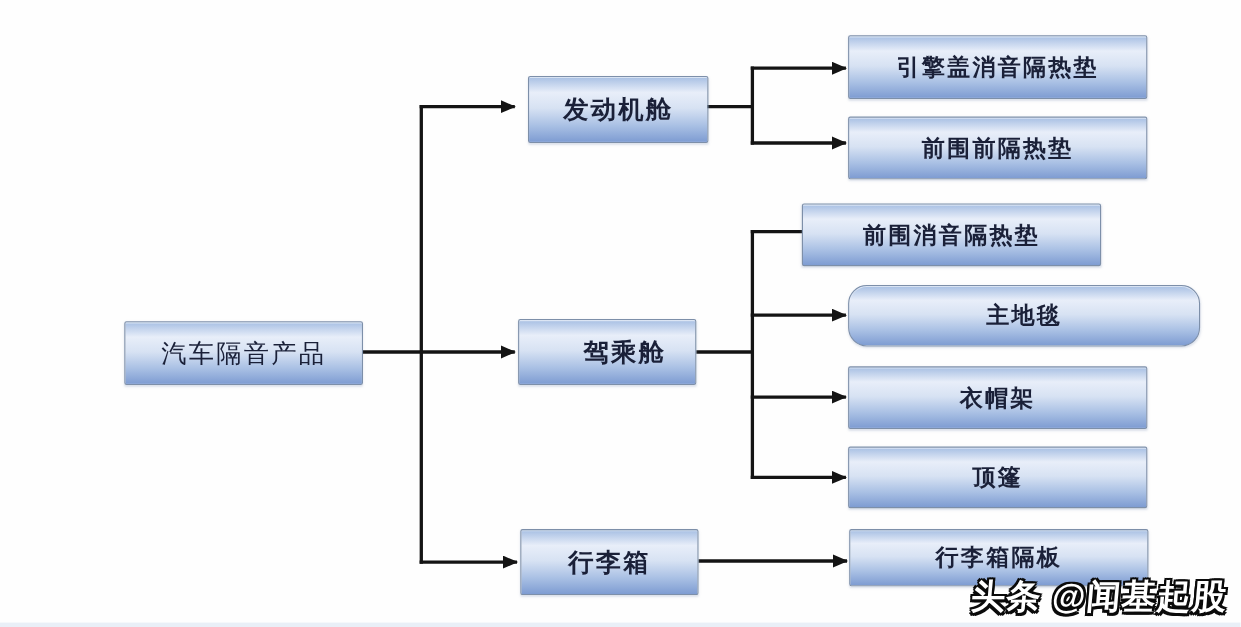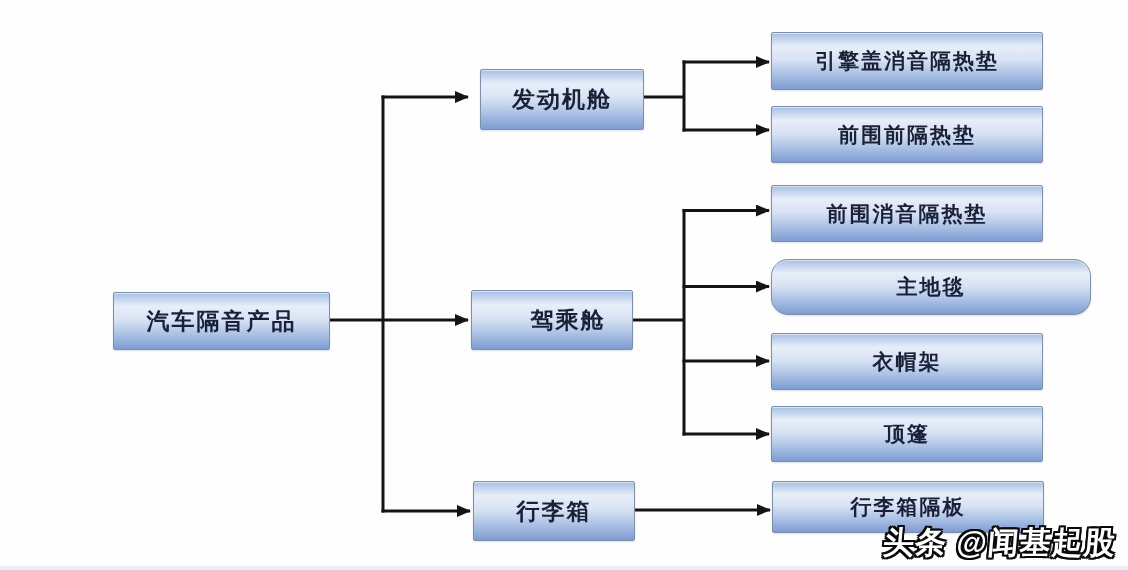--- a/index.html
+++ b/index.html
@@ -16,21 +16,21 @@
     display:flex;align-items:center;justify-content:center;
     box-sizing:border-box;
     border:1px solid #7d8fa9;
     border-radius:2px;
     background:linear-gradient(180deg,#a7bfe3 0%,#e8eef9 24%,#d7e2f3 48%,#a9c0e4 75%,#7e9cd2 100%);
     box-shadow:inset 0 1px 0 rgba(255,255,255,.55), 0 1px 2px rgba(120,140,180,.25);
     color:#1a2038;
     letter-spacing:2px;
     text-align:center;
   }
-  .node-l1{font-size:23px;font-weight:700;}
+  .node-l1{font-size:23px;font-weight:400;}
   .node-l2{font-size:23px;font-weight:600;}
   .node-l3{font-size:21px;font-weight:600;}
   .watermark{
     position:absolute;
     right:12px;bottom:6px;
     font-size:31px;
     font-weight:bold;
     color:#ffffff;
     letter-spacing:1px;
     transform:skewX(-5deg);
@@ -95,21 +95,21 @@
   <div class="node node-l2" style="left:473px;top:481px;width:162px;height:60px;">
     <span>行李箱</span>
   </div>
 
   <div class="node node-l3" style="left:771px;top:32px;width:272px;height:58px;">
     <span>引擎盖消音隔热垫</span>
   </div>
   <div class="node node-l3" style="left:771px;top:106px;width:272px;height:57px;align-items:center;">
     <span>前围前隔热垫</span>
   </div>
-  <div class="node node-l3" style="left:771px;top:185px;width:272px;height:57px;">
+  <div class="node node-l3" style="left:729px;top:185px;width:272px;height:57px;">
     <span>前围消音隔热垫</span>
   </div>
   <div class="node node-l3" style="left:771px;top:259px;width:320px;height:56px;border-radius:17px;">
     <span>主地毯</span>
   </div>
   <div class="node node-l3" style="left:771px;top:333px;width:272px;height:57px;">
     <span>衣帽架</span>
   </div>
   <div class="node node-l3" style="left:771px;top:406px;width:272px;height:56px;">
     <span>顶篷</span>

